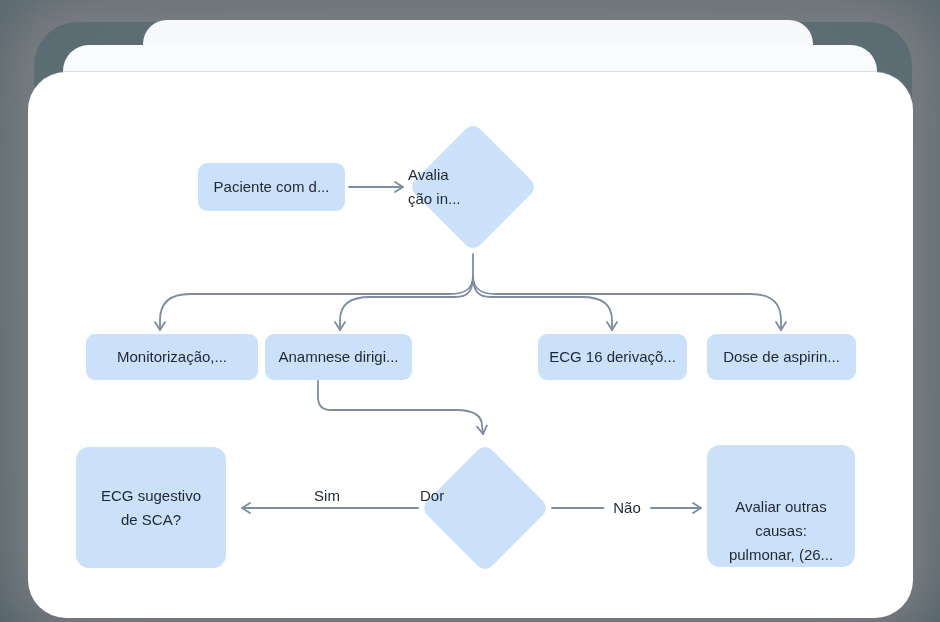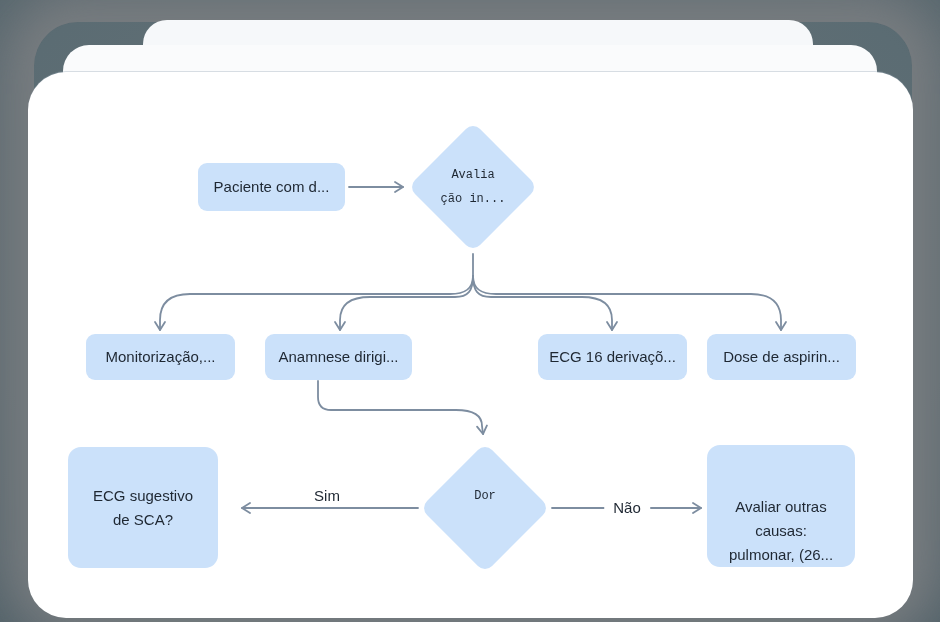--- a/index.html
+++ b/index.html
@@ -32,21 +32,21 @@
   }
   .node div{white-space:nowrap;}
   .rect-s{height:46px;}
   .rect-big{border-radius:13px;}
   .diamond-shape{
     position:absolute; z-index:4; width:92px; height:92px; border-radius:10px;
     background:var(--node_fill); transform:rotate(45deg); cursor:pointer;
   }
   .diamond-label{
     position:absolute; z-index:5; width:130px; color:var(--node_text);
-    font-size:12px; line-height:24px; text-align:center; pointer-events:none;font-family:Liberation Mono, monospace;
+    font-size:15px; line-height:24px; pointer-events:none;
   }
   .edge-label{
     position:absolute; z-index:6; transform:translate(-50%,-50%);
     background:var(--card_front); color:var(--node_text);
     font-size:15px; line-height:18px; padding:0 9px; white-space:nowrap;
   }
 </style>
 </head>
 <body>
 
@@ -83,42 +83,42 @@
   <div class="node" style="left:198px; top:163px; width:147px; height:48px;">
     <div>Paciente com d...</div>
   </div>
 
   <div class="diamond-shape" style="left:427px; top:141px;"></div>
   <div class="diamond-label" style="left:408px; top:163px;">
     <div>Avalia</div>
     <div>ção in...</div>
   </div>
 
-  <div class="node rect-s" style="left:86px; top:334px; width:149px;">
+  <div class="node rect-s" style="left:86px; top:334px; width:172px;">
     <div>Monitorização,...</div>
   </div>
 
   <div class="node rect-s" style="left:265px; top:334px; width:147px;">
     <div>Anamnese dirigi...</div>
   </div>
 
   <div class="node rect-s" style="left:538px; top:334px; width:149px;">
     <div>ECG 16 derivaçõ...</div>
   </div>
 
   <div class="node rect-s" style="left:707px; top:334px; width:149px;">
     <div>Dose de aspirin...</div>
   </div>
 
   <div class="diamond-shape" style="left:439px; top:462px;"></div>
   <div class="diamond-label" style="left:420px; top:484px;">
     <div>Dor</div>
   </div>
 
-  <div class="node rect-big" style="left:68px; top:447px; width:150px; height:121px;">
+  <div class="node rect-big" style="left:76px; top:447px; width:150px; height:121px;">
     <div>ECG sugestivo</div>
     <div>de SCA?</div>
   </div>
 
   <div class="node rect-big" style="left:707px; top:445px; width:148px; height:122px;justify-content:flex-end;">
     <div>Avaliar outras</div>
     <div>causas:</div>
     <div>pulmonar, (26...</div>
   </div>
 

